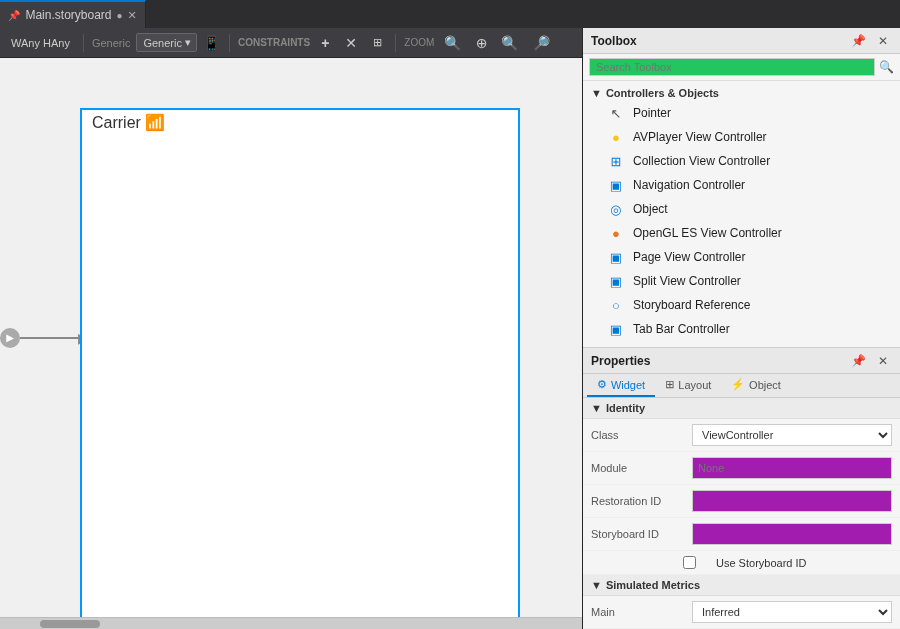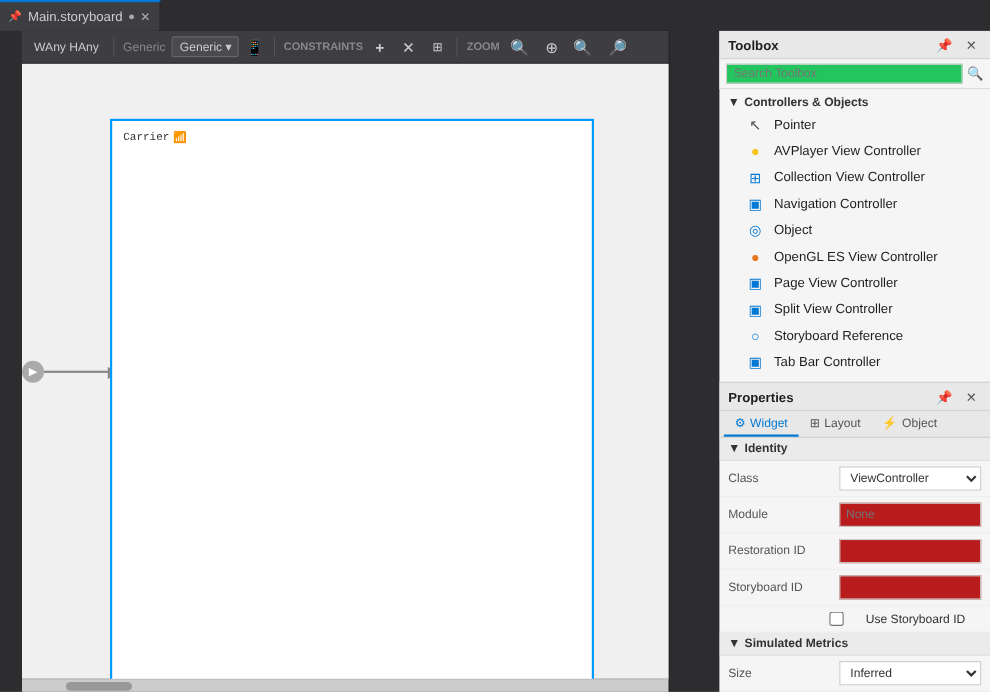--- a/index.html
+++ b/index.html
@@ -26,21 +26,20 @@
       font-size: 12px;
     }
     .tab-close { cursor: pointer; color: #aaa; font-size: 11px; }
     .tab-pin { color: #aaa; font-size: 10px; }
 
     
     .main-layout {
       display: flex;
       flex: 1;
       overflow: hidden;
-      margin-left: 20px;
     }
 
     
     .editor-area {
       flex: 1;
       display: flex;
       flex-direction: column;
       background: #1e1e1e;
       overflow: hidden;
     }
@@ -104,26 +103,25 @@
       top: 50px;
       left: 80px;
       width: 440px;
       height: 560px;
       background: white;
       border: 2px solid #0099ff;
     }
     .iphone-status {
       height: 30px;
       padding: 8px 10px;
-      font-size: 10px;
-      color: #333;
-      display: flex;
-      align-items: center;
+      font-size: 16px;
+      color: #333;
+      display: flex;
+      align-items: flex-end;
       gap: 4px;
-      font-family: Liberation Mono, monospace;
     }
     .iphone-body { flex: 1; }
 
     
     .scrollbar-h {
       height: 12px;
       background: #ccc;
       border-top: 1px solid #bbb;
       display: flex;
       align-items: center;
@@ -131,26 +129,25 @@
     .scrollbar-thumb {
       width: 60px;
       height: 8px;
       background: #999;
       border-radius: 4px;
       margin-left: 40px;
     }
 
     
     .right-panel {
-      width: 292px;
+      width: 318px;
       display: flex;
       flex-direction: column;
       flex-shrink: 0;
       border-left: 1px solid #252526;
-      padding-left: 45px;
     }
 
     
     .toolbox {
       background: #f5f5f5;
       border-bottom: 1px solid #ccc;
       display: flex;
       flex-direction: column;
       height: 320px;
     }
@@ -278,21 +275,21 @@
       flex-shrink: 0;
     }
     .props-value {
       flex: 1;
     }
     .props-input {
       width: 100%;
       border: 1px solid #ccc;
       padding: 2px 5px;
       font-size: 11px;
-      background: #b91c1c;
+      background: #a21caf;
       color: #333;
       height: 22px;
     }
     .props-select {
       width: 100%;
       border: 1px solid #ccc;
       padding: 2px 5px;
       font-size: 11px;
       background: white;
       color: #333;
@@ -339,21 +336,21 @@
         <span>Generic</span>
         <span>▾</span>
       </div>
       <span style="color:#aaa;font-size:14px">📱</span>
       <div class="toolbar-sep"></div>
       <span style="color:#888;font-size:10px;font-weight:bold">CONSTRAINTS</span>
       <span class="toolbar-btn" style="font-size:14px;font-weight:bold">+</span>
       <span class="toolbar-btn" style="font-size:14px">✕</span>
       <span class="toolbar-btn">⊞</span>
       <div class="toolbar-sep"></div>
-      <span style="color:#888;font-size:10px;font-weight:bold">ZOOM</span>
+      <span style="color:#888;font-size:10px;font-weight:normal">ZOOM</span>
       <span class="zoom-btn">🔍</span>
       <span class="zoom-btn">⊕</span>
       <span class="zoom-btn">🔍</span>
       <span class="zoom-btn">🔎</span>
     </div>
 
     <div class="canvas-area">
 
       <div class="arrow-line" style="position:absolute;top:50%;left:0;transform:translateY(-50%);display:flex;align-items:center;">
         <div class="arrow-circle">▶</div>
@@ -504,21 +501,21 @@
           <input type="checkbox" style="">
           <span>Use Storyboard ID</span>
         </div>
 
         <div class="props-section-header">
           <span>▼</span>
           <span>Simulated Metrics</span>
         </div>
 
         <div class="props-row">
-          <span class="props-label">Size</span>
+          <span class="props-label">Main</span>
           <div class="props-value">
             <select class="props-select">
               <option>Inferred</option>
             </select>
           </div>
         </div>
       </div>
     </div>
 
   </div>

